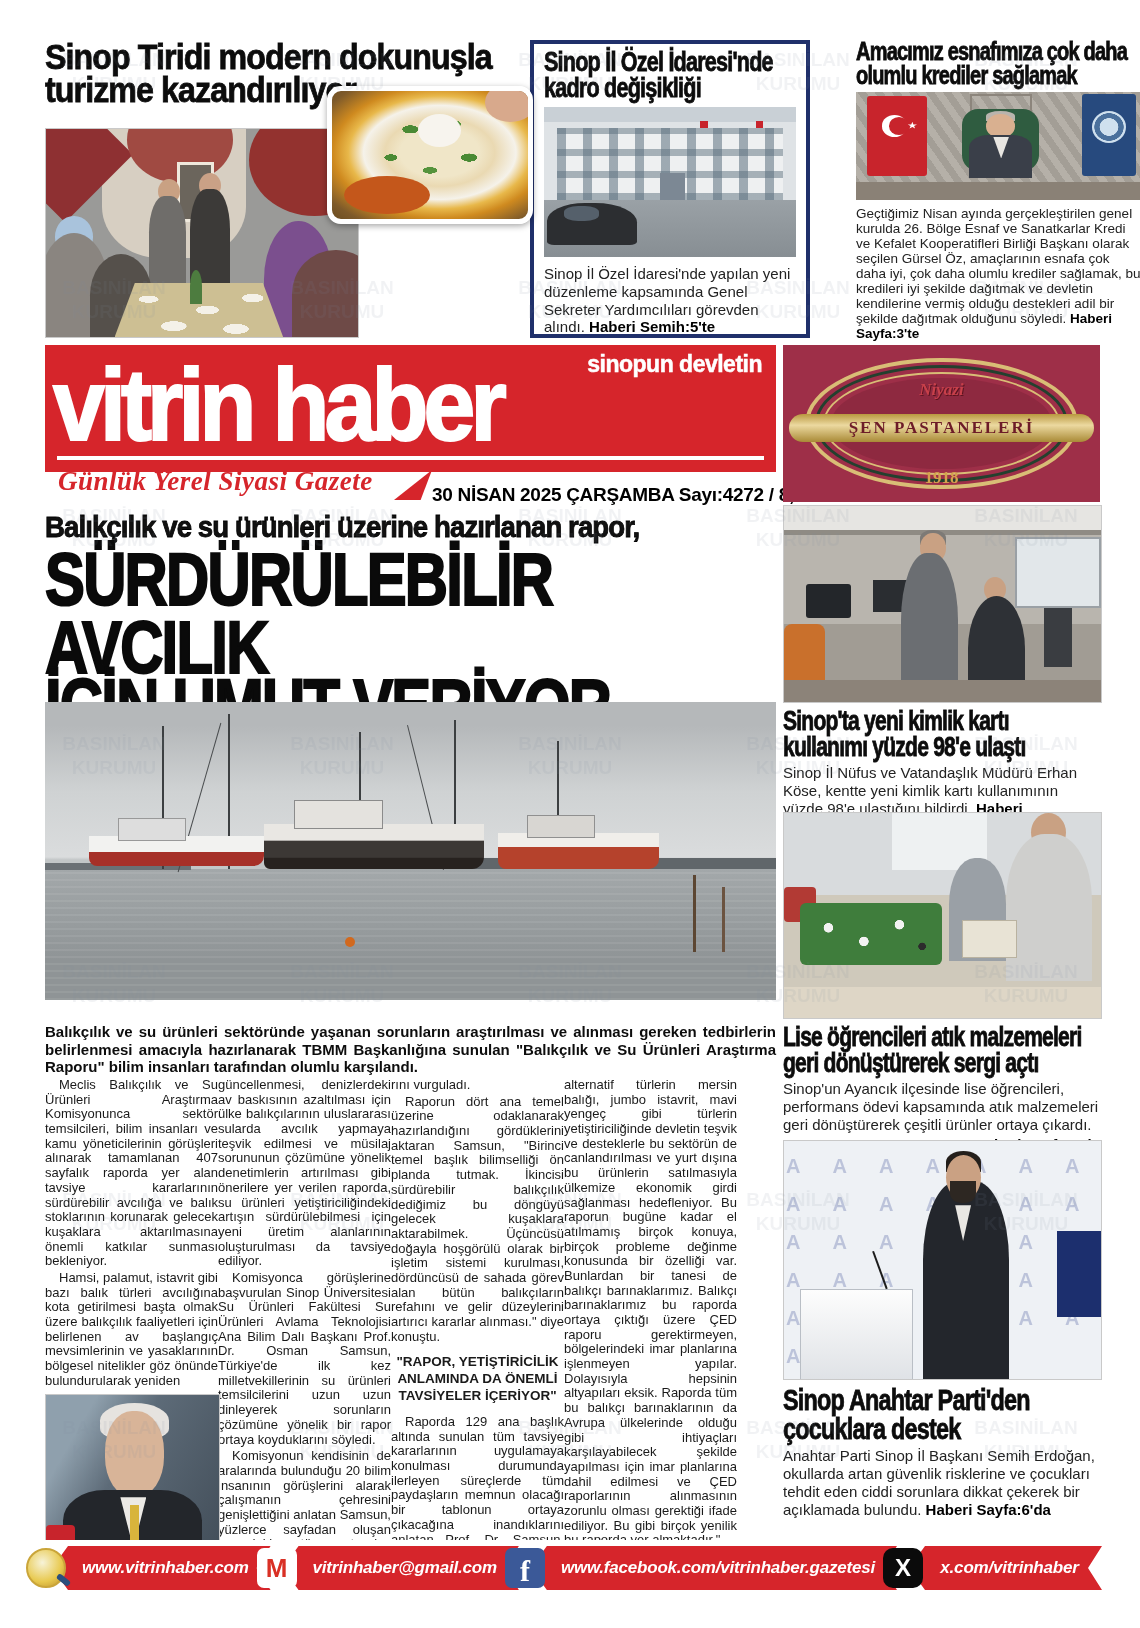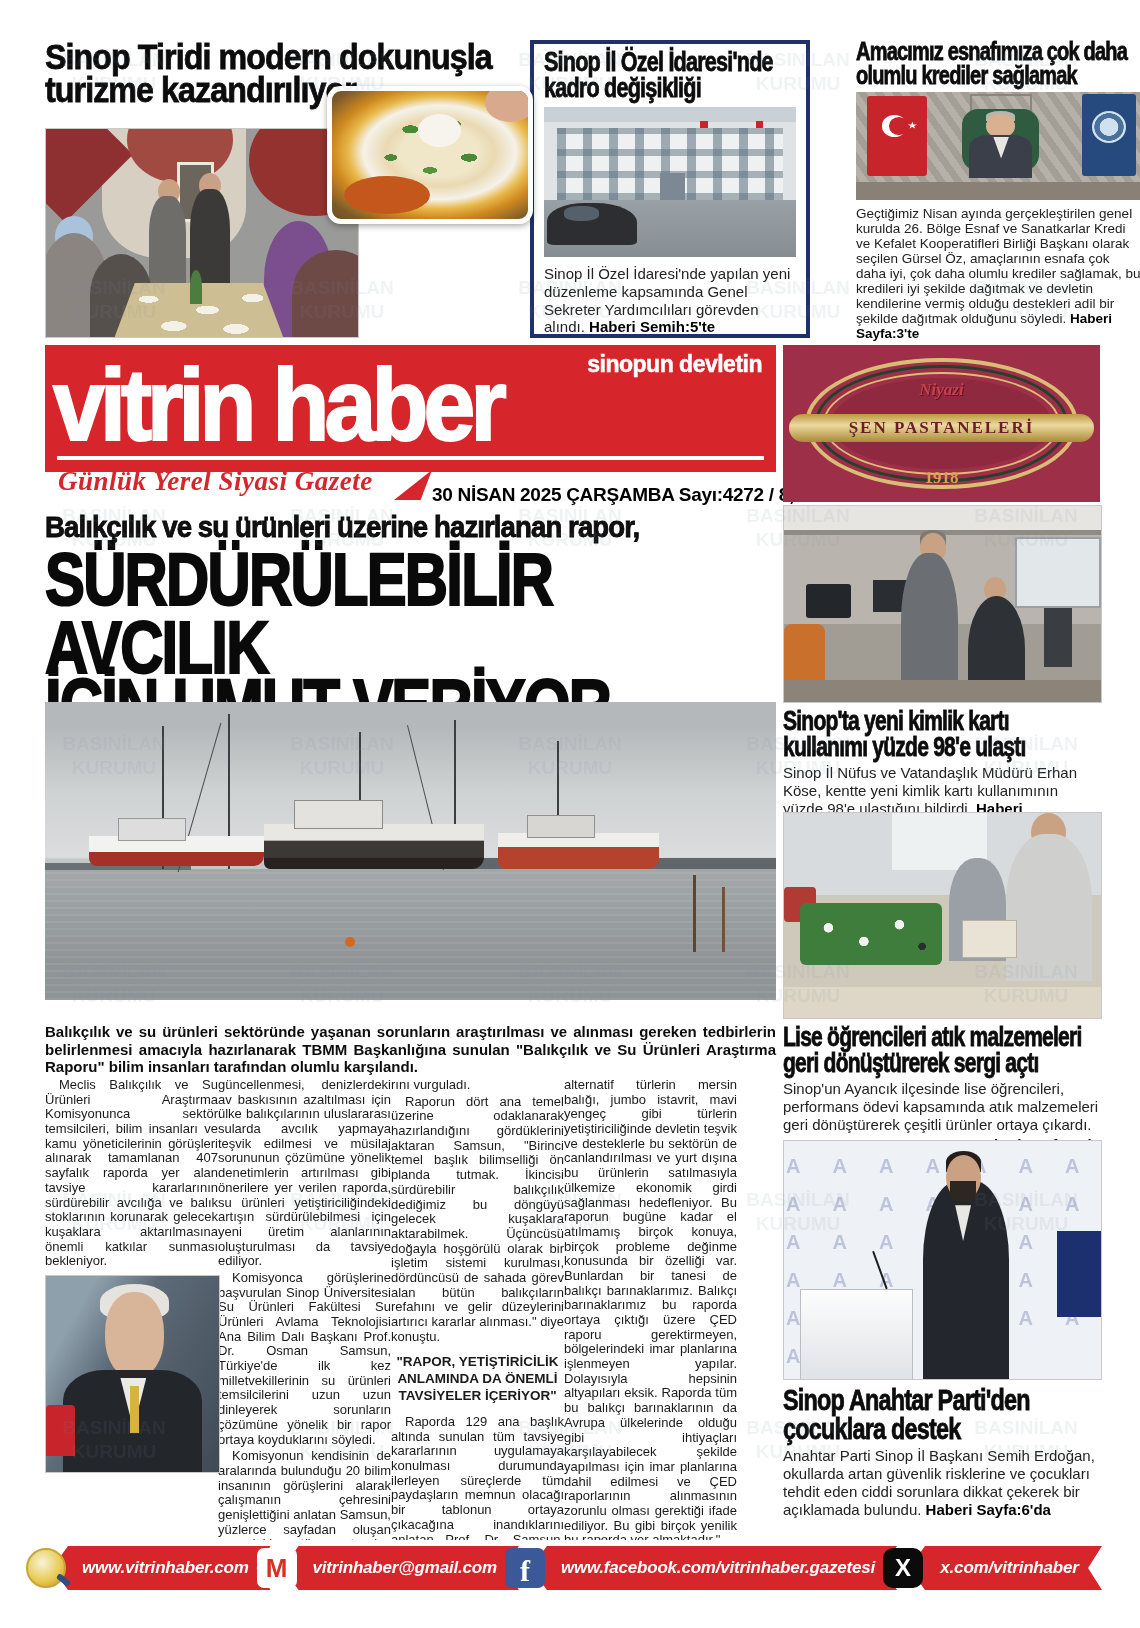--- a/index.html
+++ b/index.html
@@ -441,20 +441,21 @@
     <div class="h-buoy"></div>
     <div class="h-post"></div>
       <div class="h-post2"></div>
   </div>
 
   <p class="intro">Balıkçılık ve su ürünleri sektöründe yaşanan sorunların araştırılması ve alınması gereken tedbirlerin belirlenmesi amacıyla hazırlanarak TBMM Başkanlığına sunulan "Balıkçılık ve Su Ürünleri Araştırma Raporu" bilim insanları tarafından olumlu karşılandı.</p>
 
   <div class="cols">
     <div class="col">
       <p class="ind">Meclis Balıkçılık ve Su Ürünleri Araştırma Komisyonunca sektör temsilcileri, bilim insanları ve kamu yöneticilerinin görüşleri alınarak tamamlanan 407 sayfalık raporda yer alan tavsiye kararlarının sürdürebilir avcılığa ve balık stoklarının korunarak gelecek kuşaklara aktarılmasına önemli katkılar sunması bekleniyor.</p>
+      <p class="ind">Hamsi, palamut, istavrit gibi bazı balık türleri avcılığına kota getirilmesi başta olmak üzere balıkçılık faaliyetleri için belirlenen av başlangıç mevsimlerinin ve yasaklarının bölgesel nitelikler göz önünde bulundurularak yeniden</p>
       <div id="ph-prof" class="ph frame">
         <div class="pr-hair"></div>
           <div class="pr-head"></div>
           <div class="pr-suit"></div>
         <div class="pr-shirt"></div>
           <div class="pr-tie"></div>
         <div class="pr-flag"></div>
       </div>
     </div>
     <div class="col">

